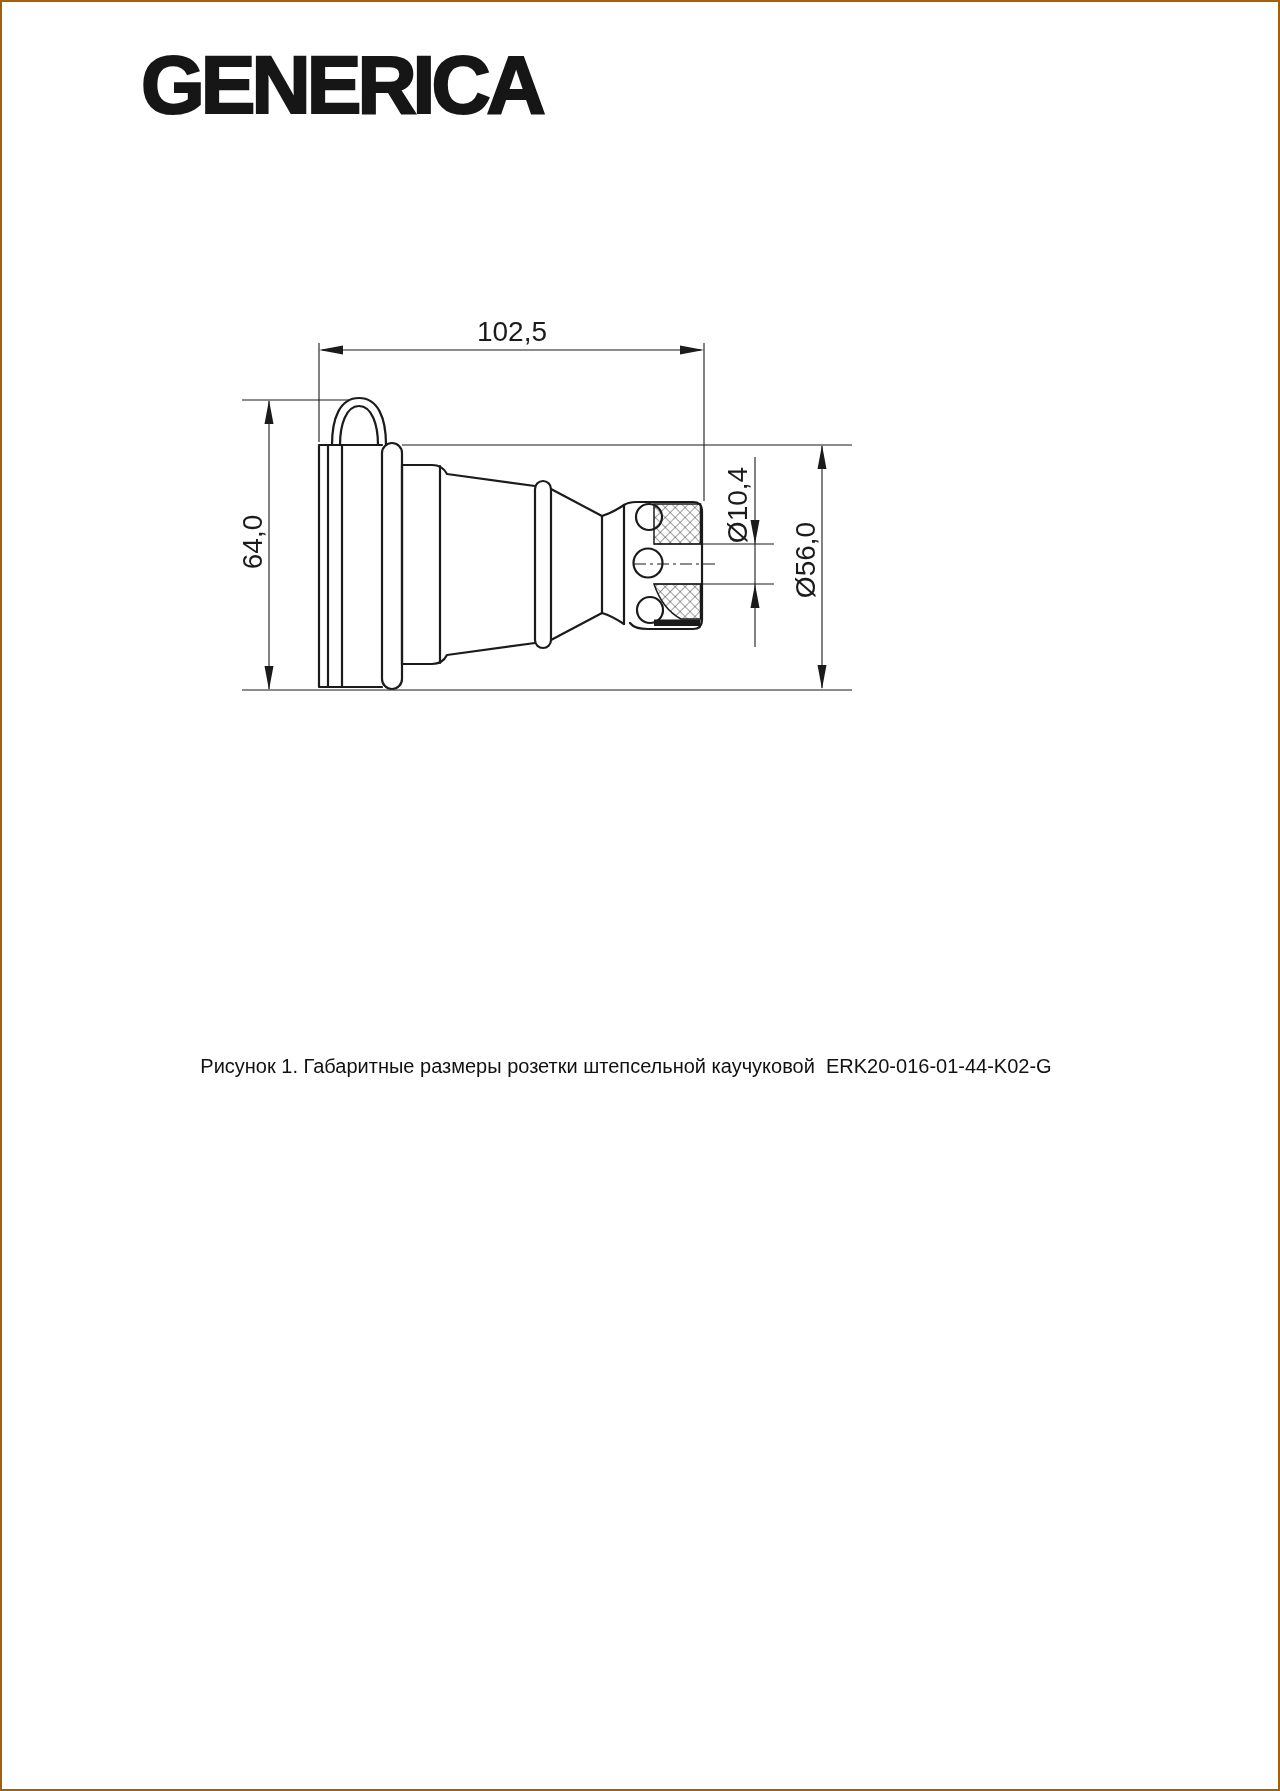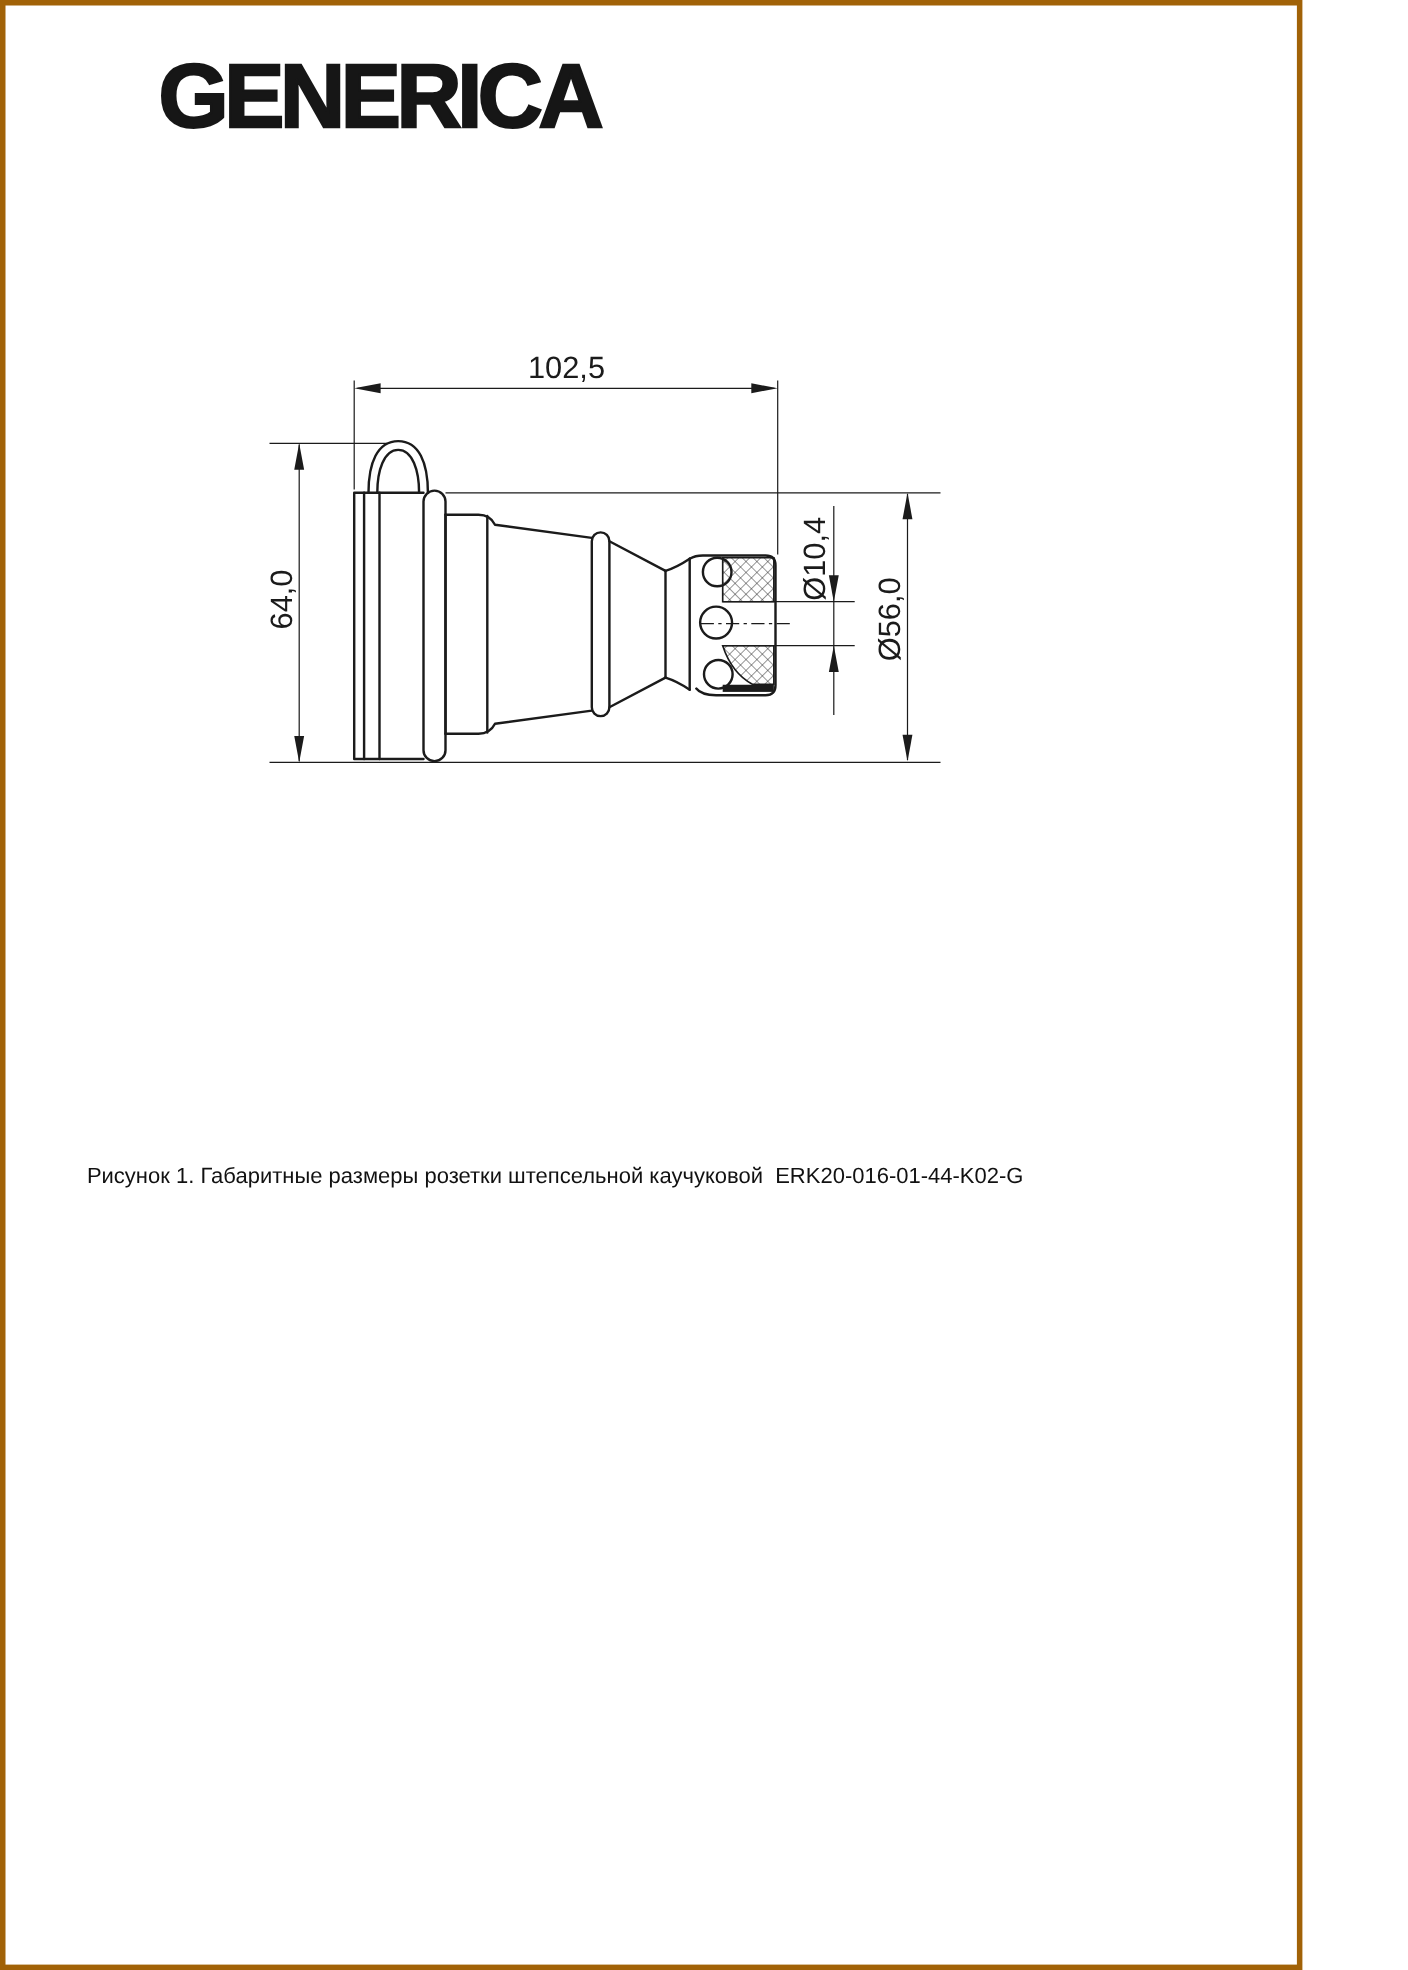--- a/index.html
+++ b/index.html
@@ -1,21 +1,21 @@
 <!DOCTYPE html>
 <html><head>
 <meta charset="utf-8">
 <style>
   html,body{margin:0;padding:0;background:#fff;}
   .page{
     position:relative;
-    width:1184px;height:1791px;
+    width:1280px;height:1791px;
     background:#ffffff;
     box-sizing:border-box;
-    border:5px solid #a16207;
+    border:2px solid #a16207;
     font-family:"Liberation Sans", sans-serif;
     overflow:hidden;
   }
   .logo{
     position:absolute;
     left:139px;top:42px;
     font-size:82px;
     font-weight:bold;
     letter-spacing:-4px;
     line-height:1;
@@ -26,20 +26,21 @@
     position:absolute;
     left:0;top:0;
   }
   .caption{
     position:absolute;
     left:74px;top:1053px;
     width:1100px;
     font-size:20px;
     color:#111;
     white-space:pre-wrap;
+    text-align:center;
   }
   svg text{
     font-family:"Liberation Sans", sans-serif;
     font-size:28px;
     fill:#1b1b1b;
   }
   .pline{stroke:#1b1b1b;stroke-width:2.2;fill:none;stroke-linejoin:round;stroke-linecap:round;}
   .dline{stroke:#1b1b1b;stroke-width:1.1;fill:none;}
   .arrow{fill:#1b1b1b;stroke:none;}
 </style>

